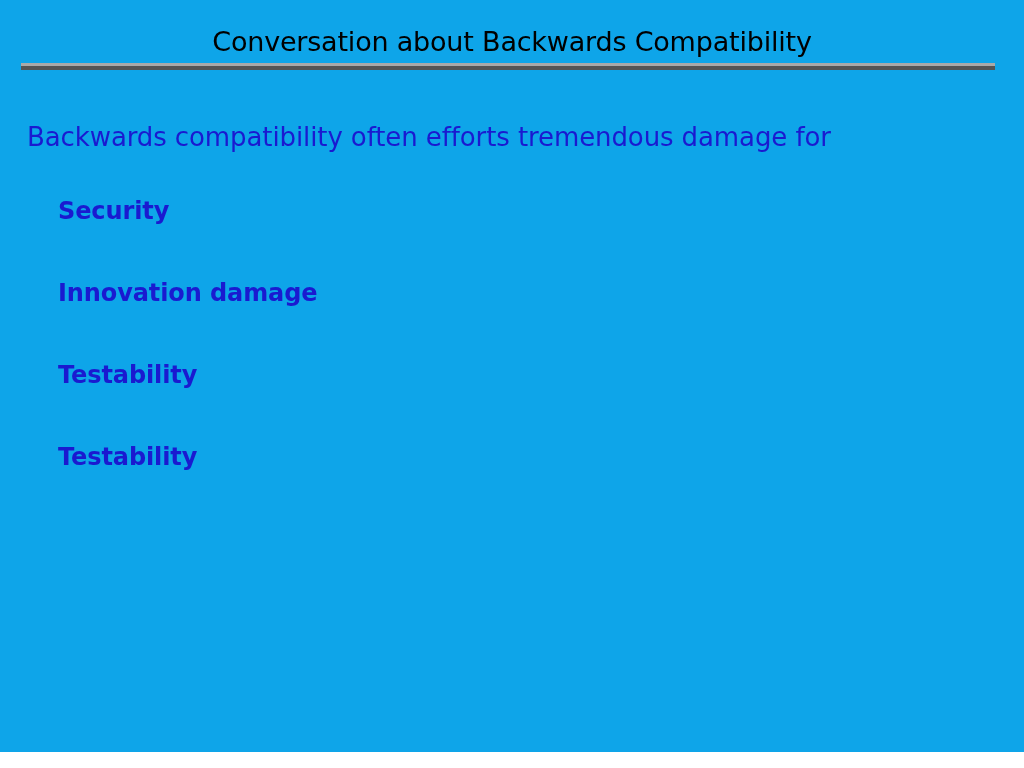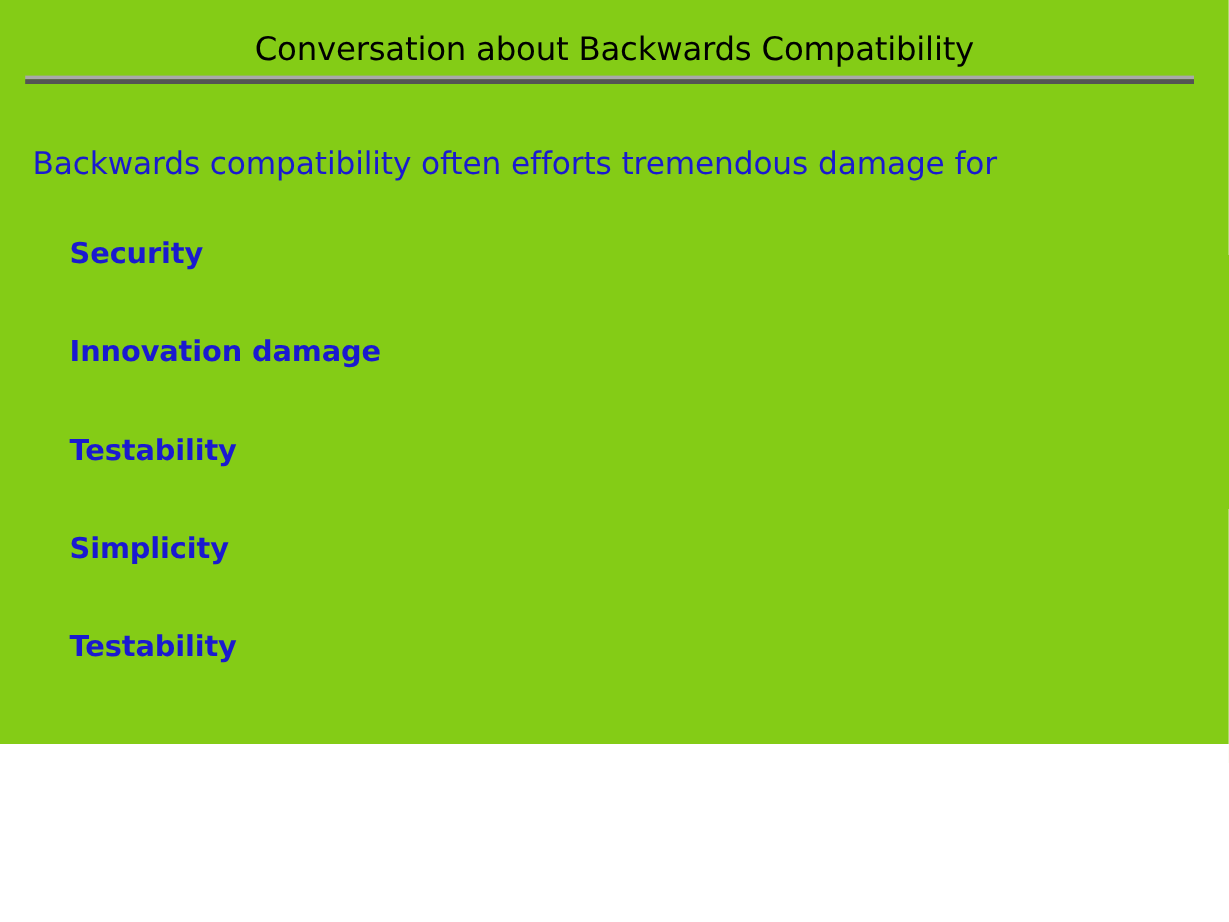--- a/index.html
+++ b/index.html
@@ -12,22 +12,22 @@
     width: 1024px;
     height: 768px;
     overflow: hidden;
     font-family: "DejaVu Sans", sans-serif;
     position: relative;
   }
 
   .slide {
     position: relative;
     width: 1024px;
-    height: 620px;
-    background: #84cc16;
+    height: 752px;
+    background: #0ea5e9;
   }
 
   
   .slide-title {
     position: absolute;
     left: 0;
     top: 26px;
     width: 1024px;
     text-align: center;
     font-family: "DejaVu Sans", sans-serif;
@@ -130,21 +130,18 @@
       <li>
         <span class="bullet-text">Security</span>
       </li>
       <li>
         <span class="bullet-text">Innovation damage</span>
       </li>
       <li>
         <span class="bullet-text">Testability</span>
       </li>
       <li>
-        <span class="bullet-text">Simplicity</span>
-      </li>
-      <li>
         <span class="bullet-text">Testability</span>
       </li>
     </ul>
 
   </div>
 </div>
 
 </body></html>

